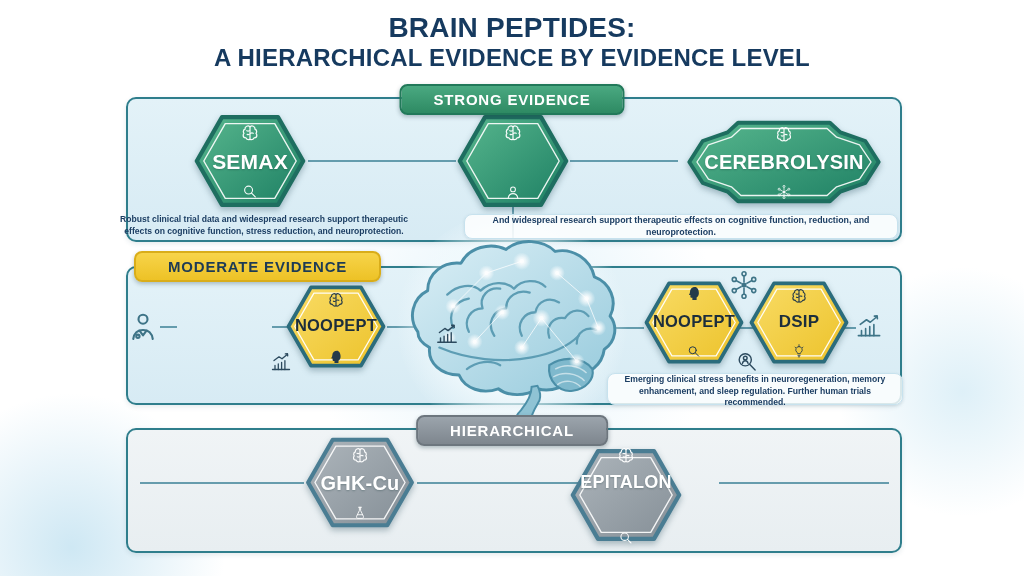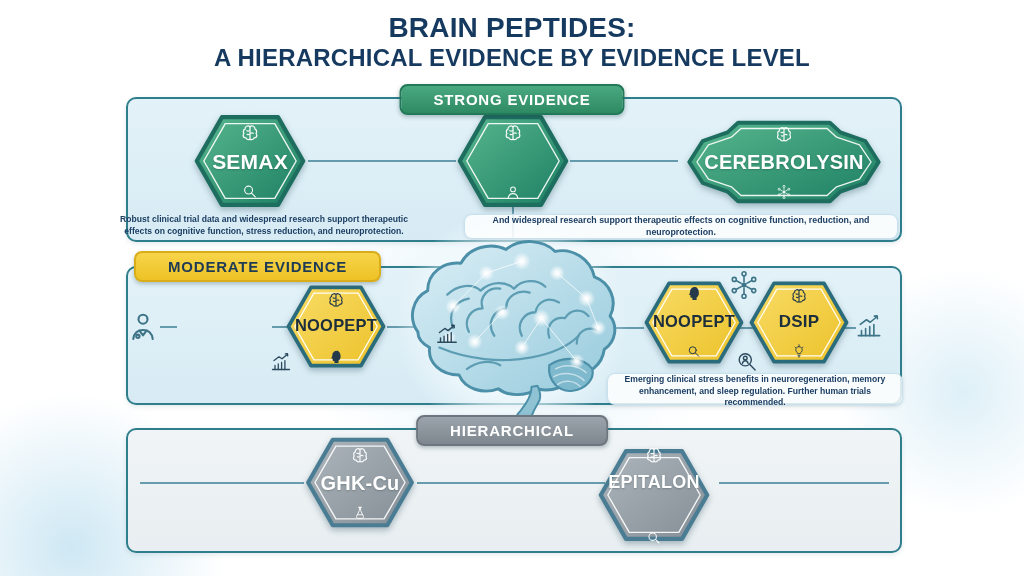--- a/index.html
+++ b/index.html
@@ -354,21 +354,21 @@
     </svg>
     <svg class="bicon ic-white" style="top:9px;width:19px;height:19px">
         <use href="#i-brain"></use>
       </svg>
     <span class="hex-label" style="top:35px;font-size:20px;color:#fff">GHK-Cu</span>
     <svg class="bicon ic-white" style="bottom:7px;width:16px;height:16px">
         <use href="#i-flask"></use>
       </svg>
   </div>
 
-  <div class="hex" style="left:598px;top:437px;width:112px;height:116px">
+  <div class="hex" style="left:570px;top:437px;width:112px;height:116px">
     <svg class="shape" viewBox="0 0 120 100">
       <path d="M30 3H90L117 50 90 97H30L3 50Z" fill="url(#gGray)" stroke="#4a7d93" stroke-width="4.5" stroke-linejoin="round"></path>
       <path d="M33.5 10H86.5L109.5 50 86.5 90H33.5L10.5 50Z" fill="none" stroke="rgba(255,255,255,.9)" stroke-width="1.5" stroke-linejoin="round"></path>
     </svg>
     <svg class="bicon ic-white" style="top:9px;width:19px;height:19px">
         <use href="#i-brain"></use>
       </svg>
     <span class="hex-label" style="top:35px;font-size:18px;color:#fff">EPITALON</span>
     <svg class="bicon ic-white" style="bottom:7px;width:16px;height:16px">
         <use href="#i-search"></use>

